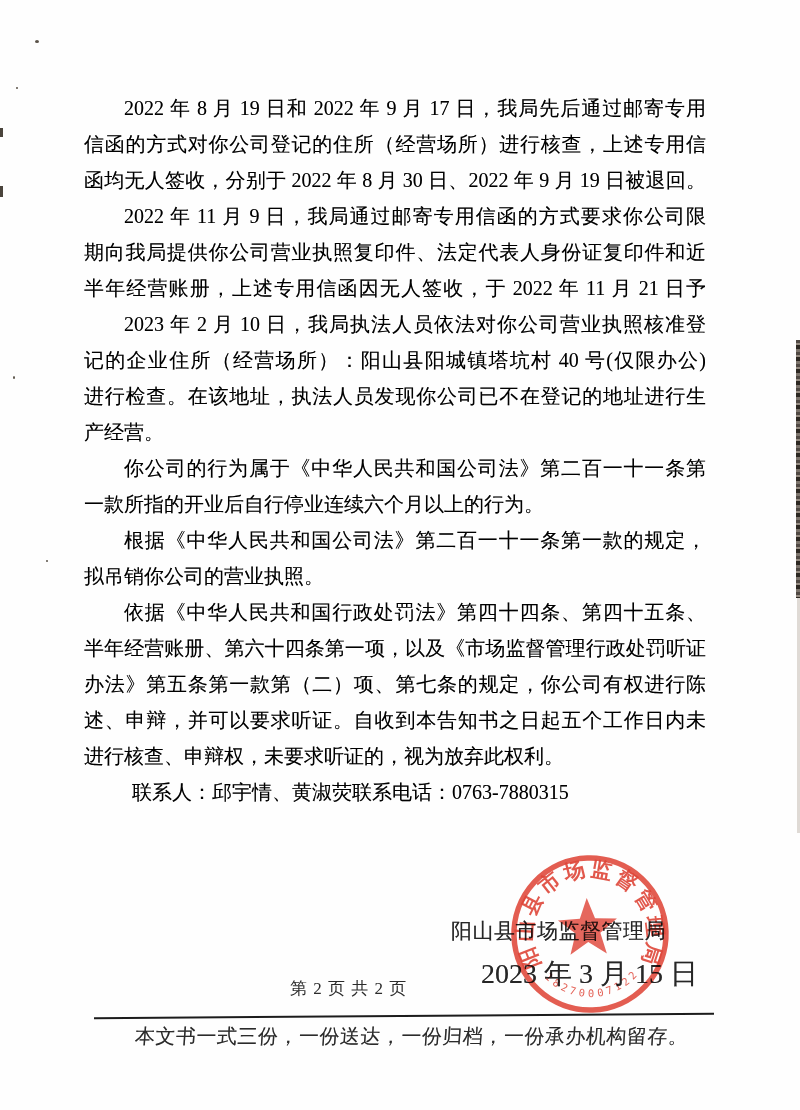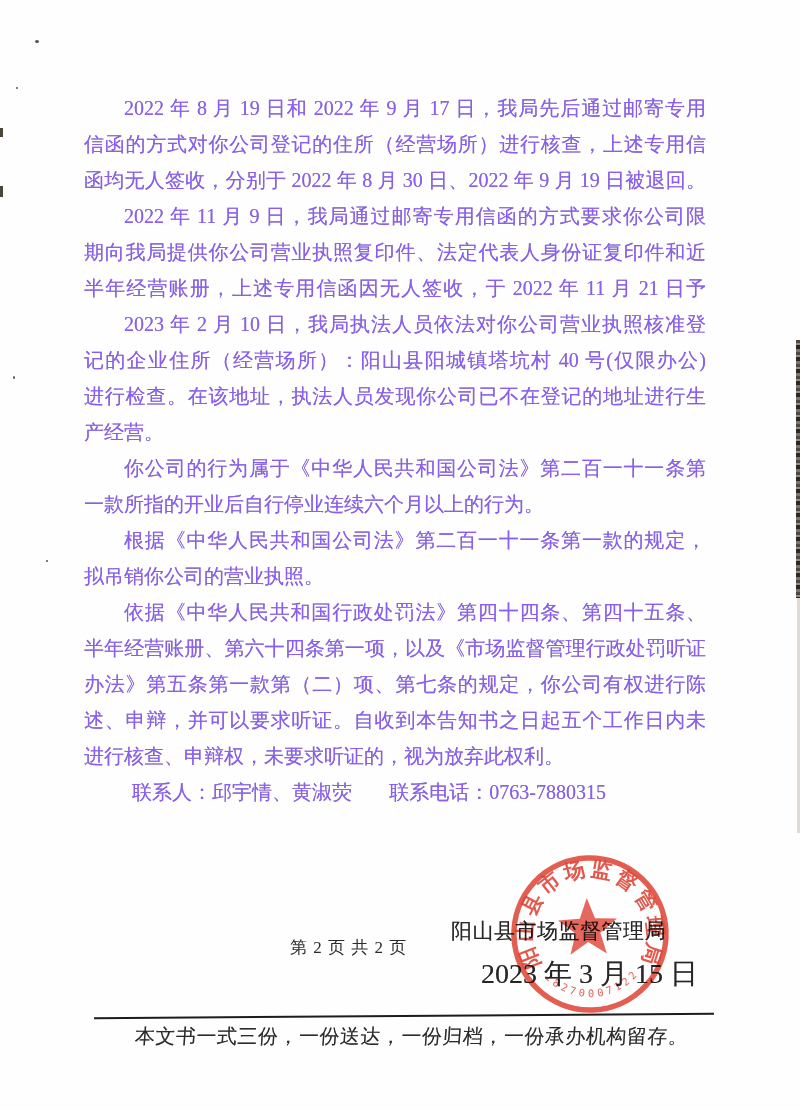--- a/index.html
+++ b/index.html
@@ -7,43 +7,43 @@
     width:800px; height:1110px;
     background:#ffffff;
     font-family:"Liberation Serif","DejaVu Serif",serif;
     position:relative; overflow:hidden;
   }
   .page { position:absolute; inset:0; background:#fefefe; }
 
   
   .text-block {
     position:absolute; left:84px; top:90px; width:622px;
-    font-size:20px; line-height:36px; color:#8b5cf6;
+    font-size:20px; line-height:36px; color:#000000;
     text-shadow:0 0 0.5px rgba(40,40,40,.45);
   }
   .line { text-align:justify; text-align-last:justify; white-space:nowrap; }
   .line.end { text-align-last:left; }
   .line.indent { text-indent:2em; }
-  .contact { display:flex; justify-content:space-between; padding:0 100px 0 48px;gap:36px; }
+  .contact { display:flex; padding:0 100px 0 48px; }
 
   
   .sig-agency {
     position:absolute; left:451px; top:917px;
     font-size:21px; color:#262626; letter-spacing:.5px;
     text-shadow:0 0 0.5px rgba(40,40,40,.45);
   }
   .sig-date {
     position:absolute; left:481px; top:955px;
     font-size:28px; color:#262626;
     text-shadow:0 0 0.5px rgba(40,40,40,.45);
   }
 
   
   .page-number {
-    position:absolute; left:290px; top:936px;
+    position:absolute; left:290px; top:977px;
     font-size:17px; color:#2b2b2b; letter-spacing:1px;
   }
   .divider {
     position:absolute; left:94px; top:1015px; width:620px; height:2px;
     background:#1c1c1c; transform:rotate(-0.4deg);
   }
   .footer-note {
     position:absolute; left:135px; top:1023px;
     font-size:20px; color:#2b2b2b; letter-spacing:.5px;
     transform:skewX(-4deg);

